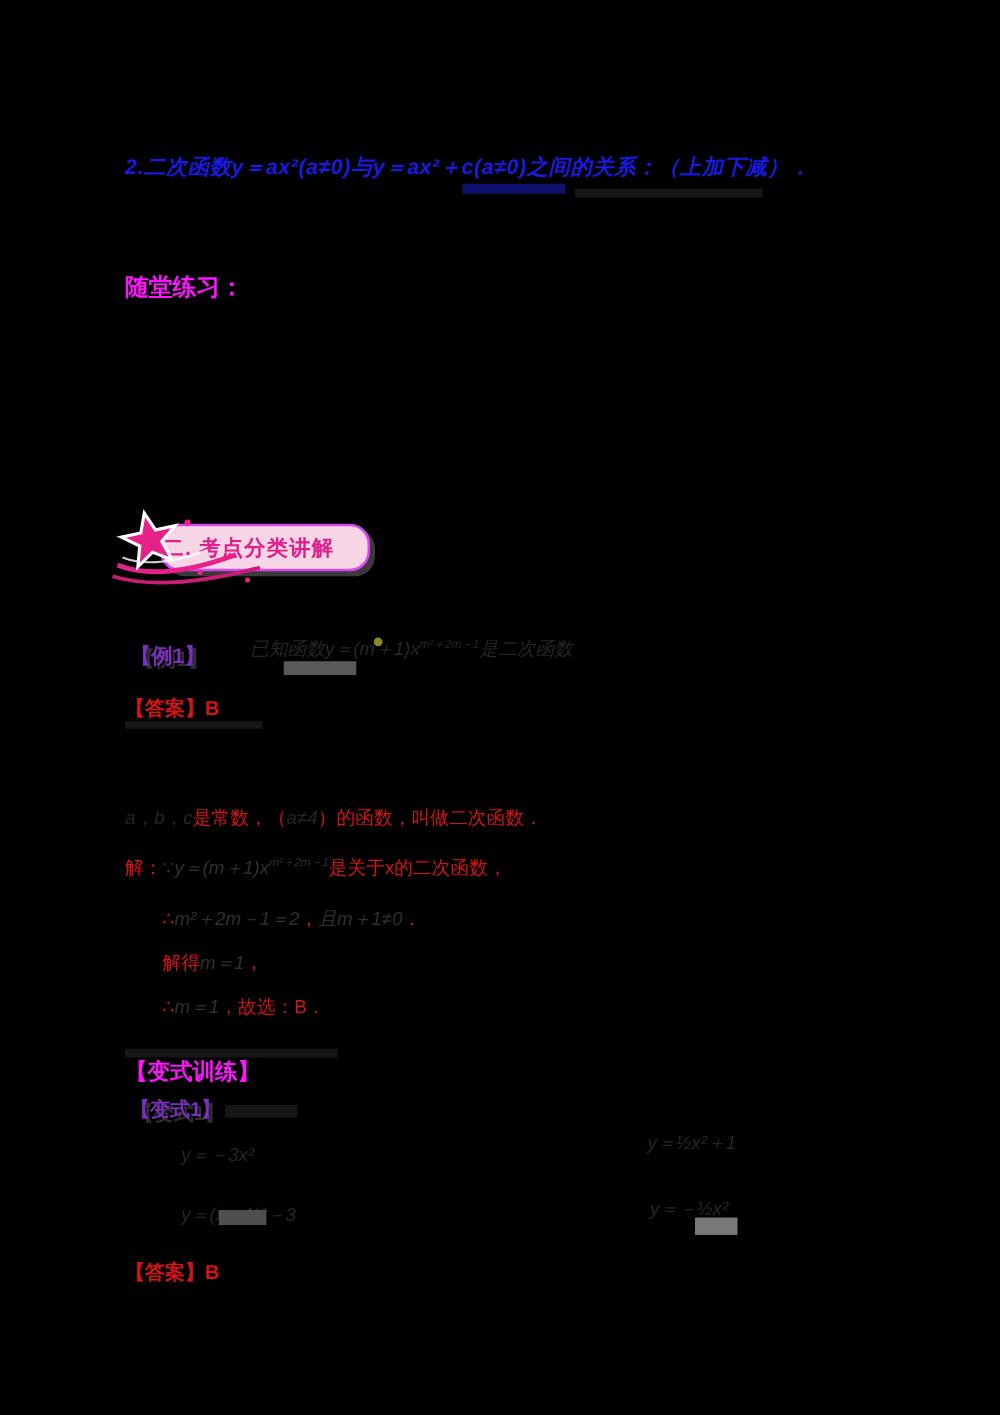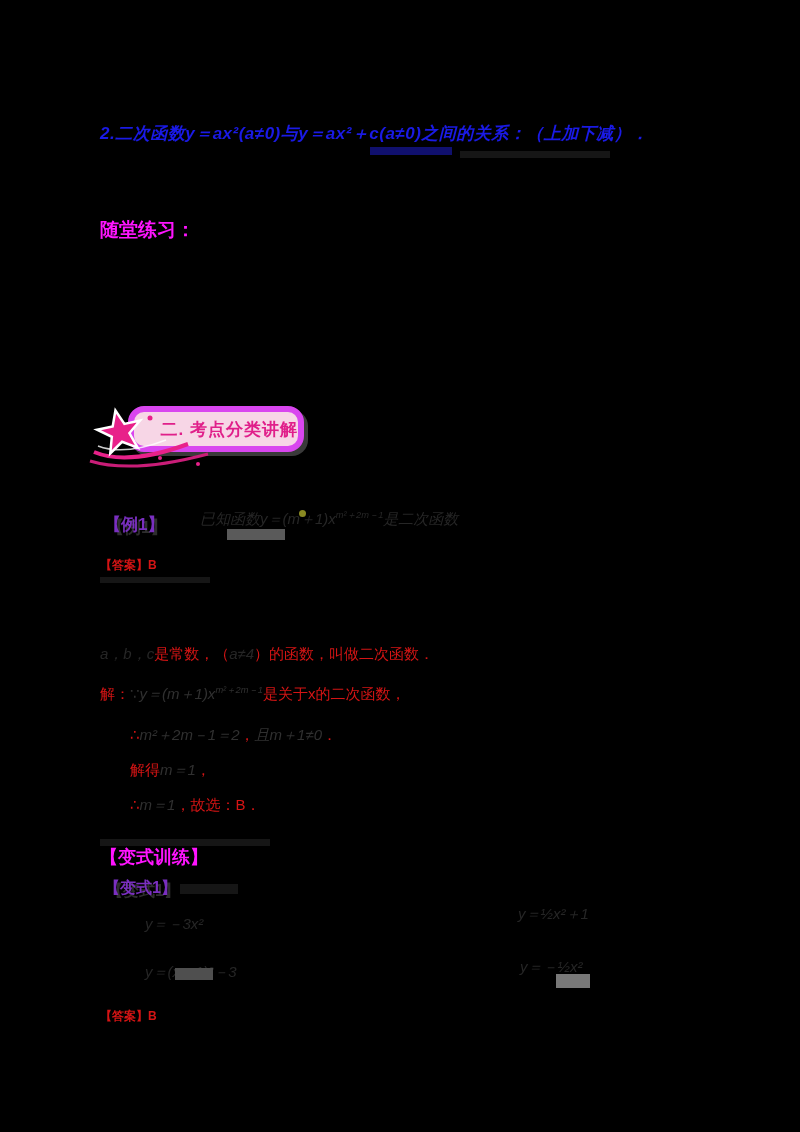--- a/index.html
+++ b/index.html
@@ -7,30 +7,30 @@
         font-family:"Liberation Sans","DejaVu Sans",sans-serif;}
   .abs{position:absolute;white-space:nowrap;}
   
   .blue-note{color:var(--blue,#1a1ae6);font-weight:bold;font-style:italic;font-size:17px;letter-spacing:.5px;}
   .magenta-lg{color:var(--magenta,#ff14ff);font-weight:bold;font-size:19px;}
   .magenta-md{color:var(--magenta,#ff14ff);font-weight:bold;font-size:18px;}
   .red-heading{color:var(--dark-red-heading,#bf1d1d);font-weight:bold;font-size:16px;letter-spacing:.5px;}
   .red{color:var(--red,#d51414);}
   .red-b{color:var(--red,#d51414);font-weight:bold;}
   .body15{font-size:15px;}
-  .body16{font-size:12px;}
+  .body16{font-size:16px;}
   .purple-label{color:var(--purple,#7a2fc0);font-weight:bold;text-shadow:3px 3px 0 #2e2e2e;}
   .faint{color:#262626;}
   .faint2{color:#303030;}
   .math{font-style:italic;}
   sup{font-size:.62em;}
   
-  .banner{position:absolute;left:128px;top:406px;width:164px;height:34px;
-          background:var(--pink-banner-bg,#f7d6e6);border:6px solid #d946ef;border-radius:16px;
-          box-shadow:4px 4px 0 #3a3a3a;display:flex;align-items:center;justify-content:flex-end;}
+  .banner{position:absolute;left:128px;top:419px;width:164px;height:34px;
+          background:var(--pink-banner-bg,#f7d6e6);border:2px solid #d946ef;border-radius:16px;
+          box-shadow:4px 4px 0 #3a3a3a;display:flex;align-items:center;justify-content:flex-start;}
   .banner span{color:var(--banner-text,#e01f8a);font-weight:bold;font-size:17px;letter-spacing:1px;}
   
   .ghost{position:absolute;background:#161616;}
   .gray-box{position:absolute;background:#5a5a5a;}
   .marker-dot{position:absolute;width:7px;height:7px;border-radius:50%;background:#8a8a22;}
   .navy-bar{position:absolute;background:var(--navy-highlight,#10106e);}
 </style>
 </head>
 <body>
 

